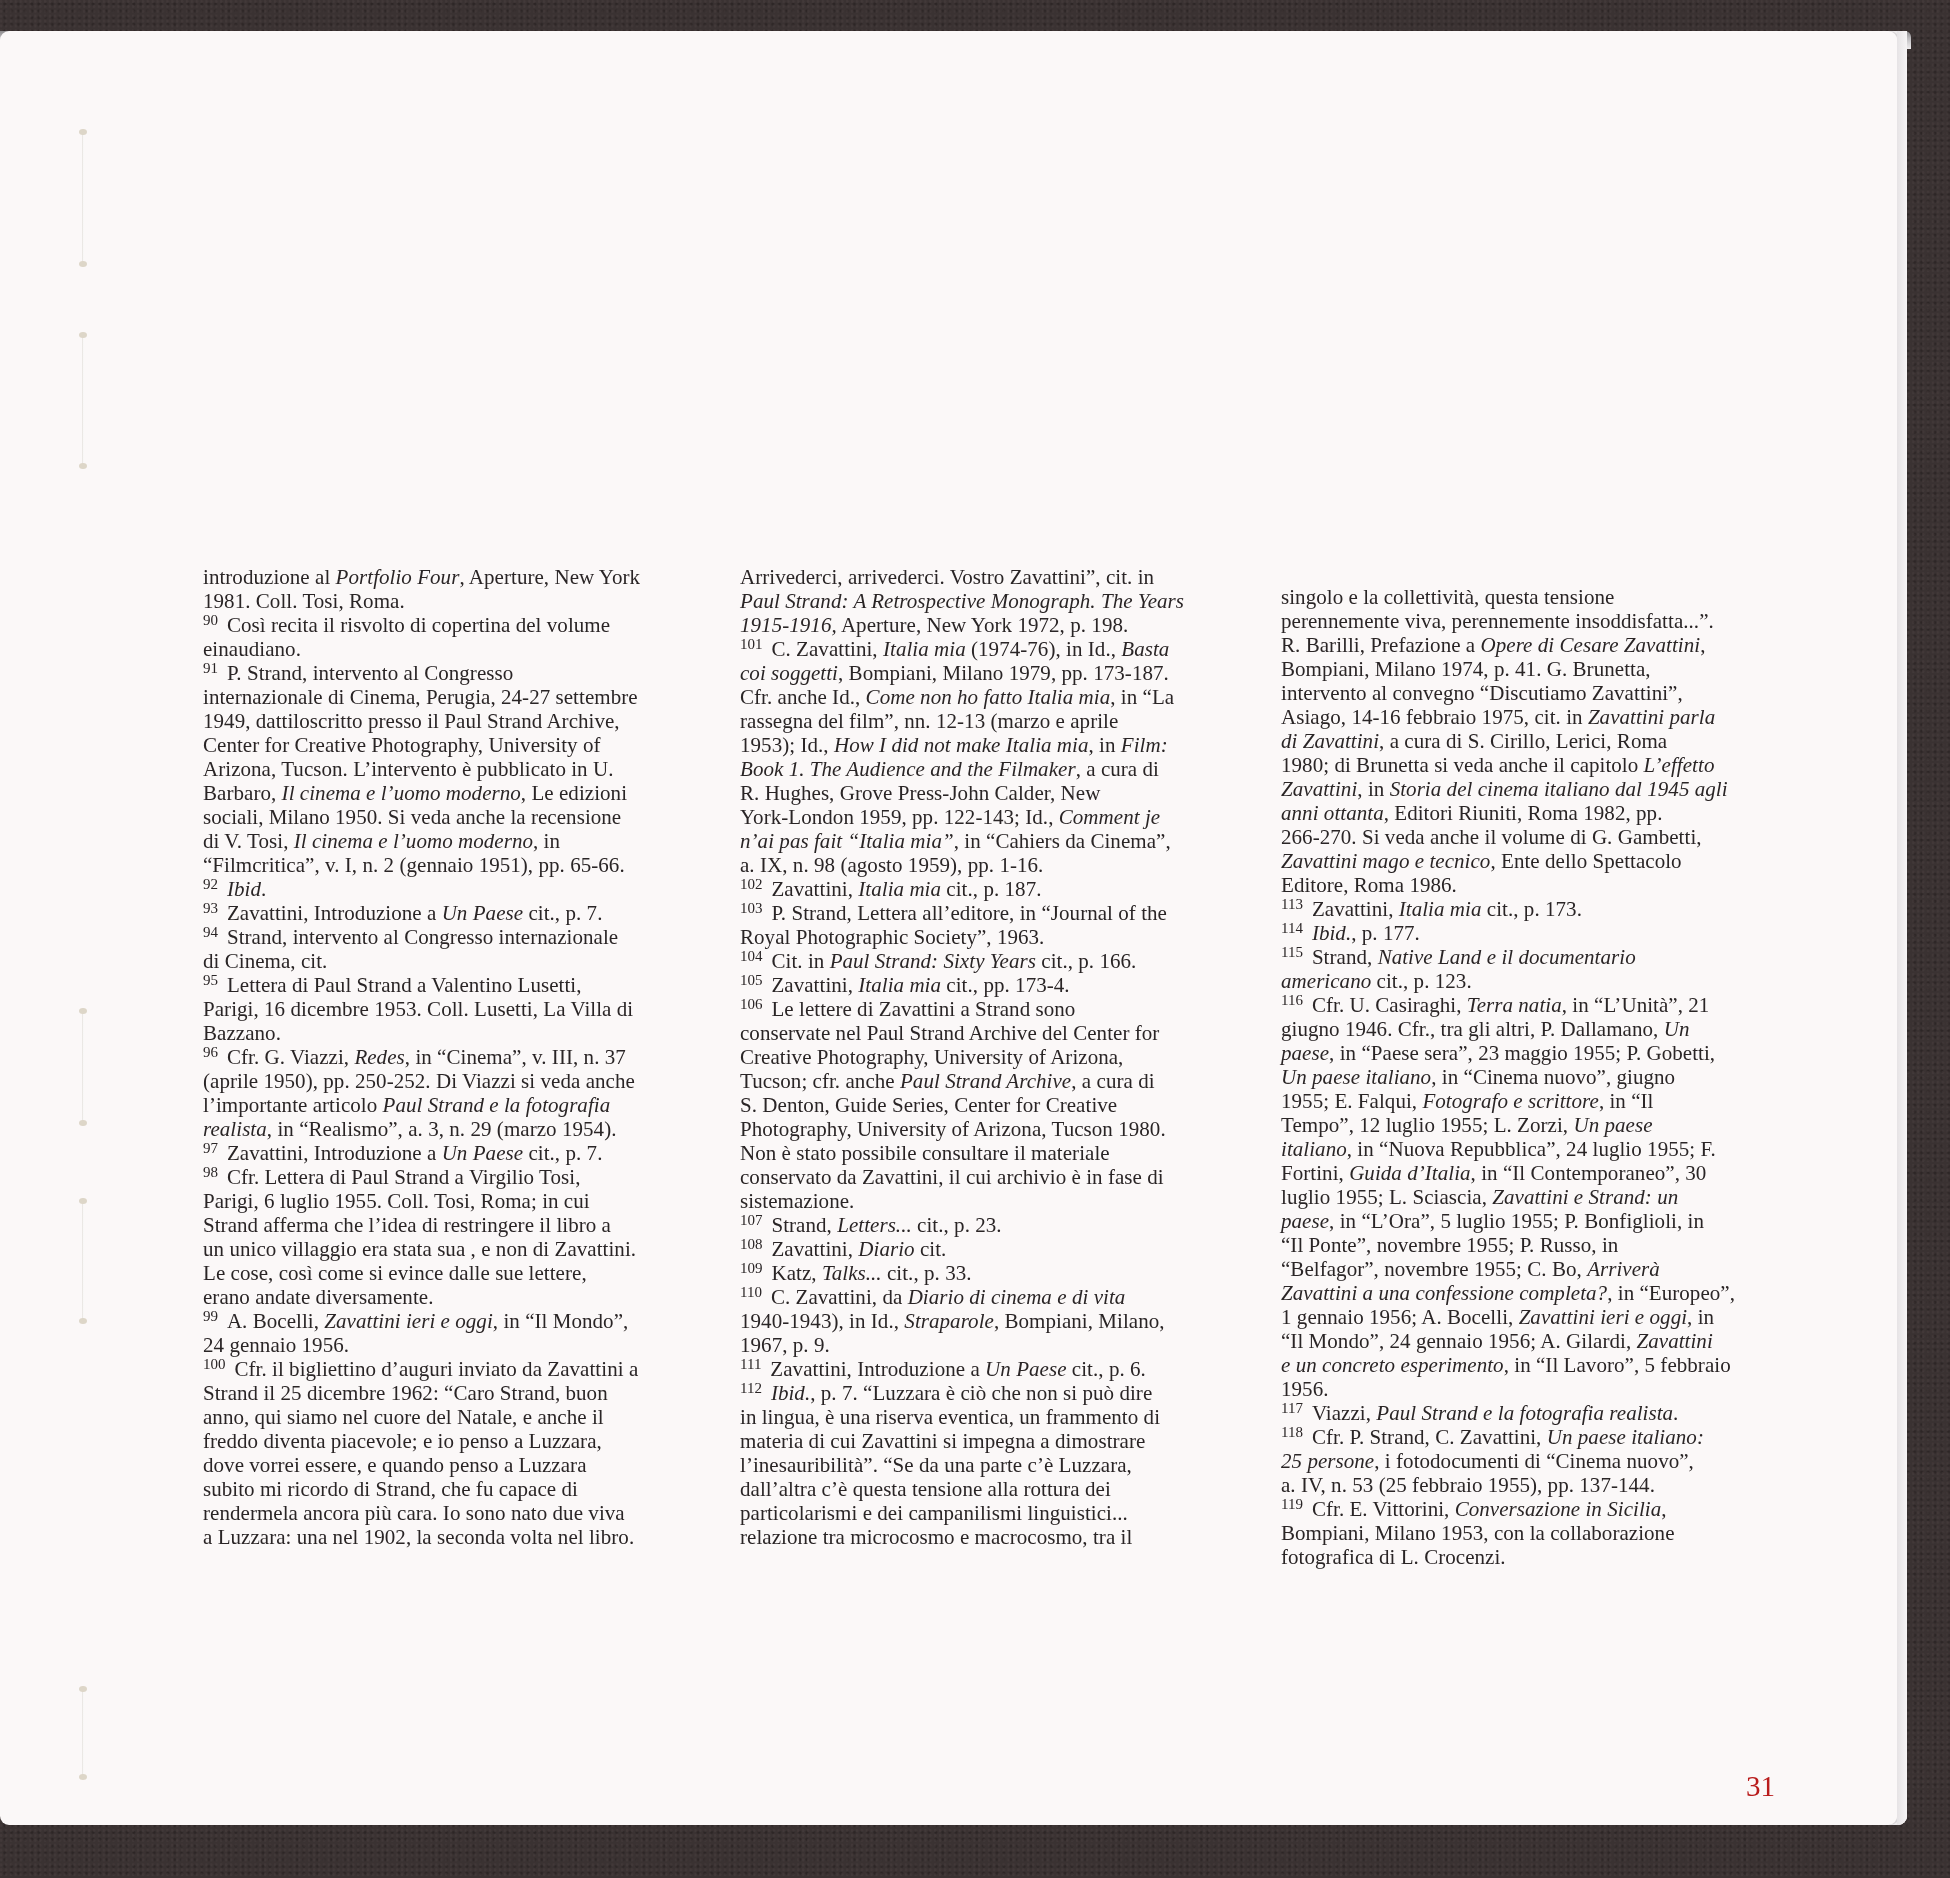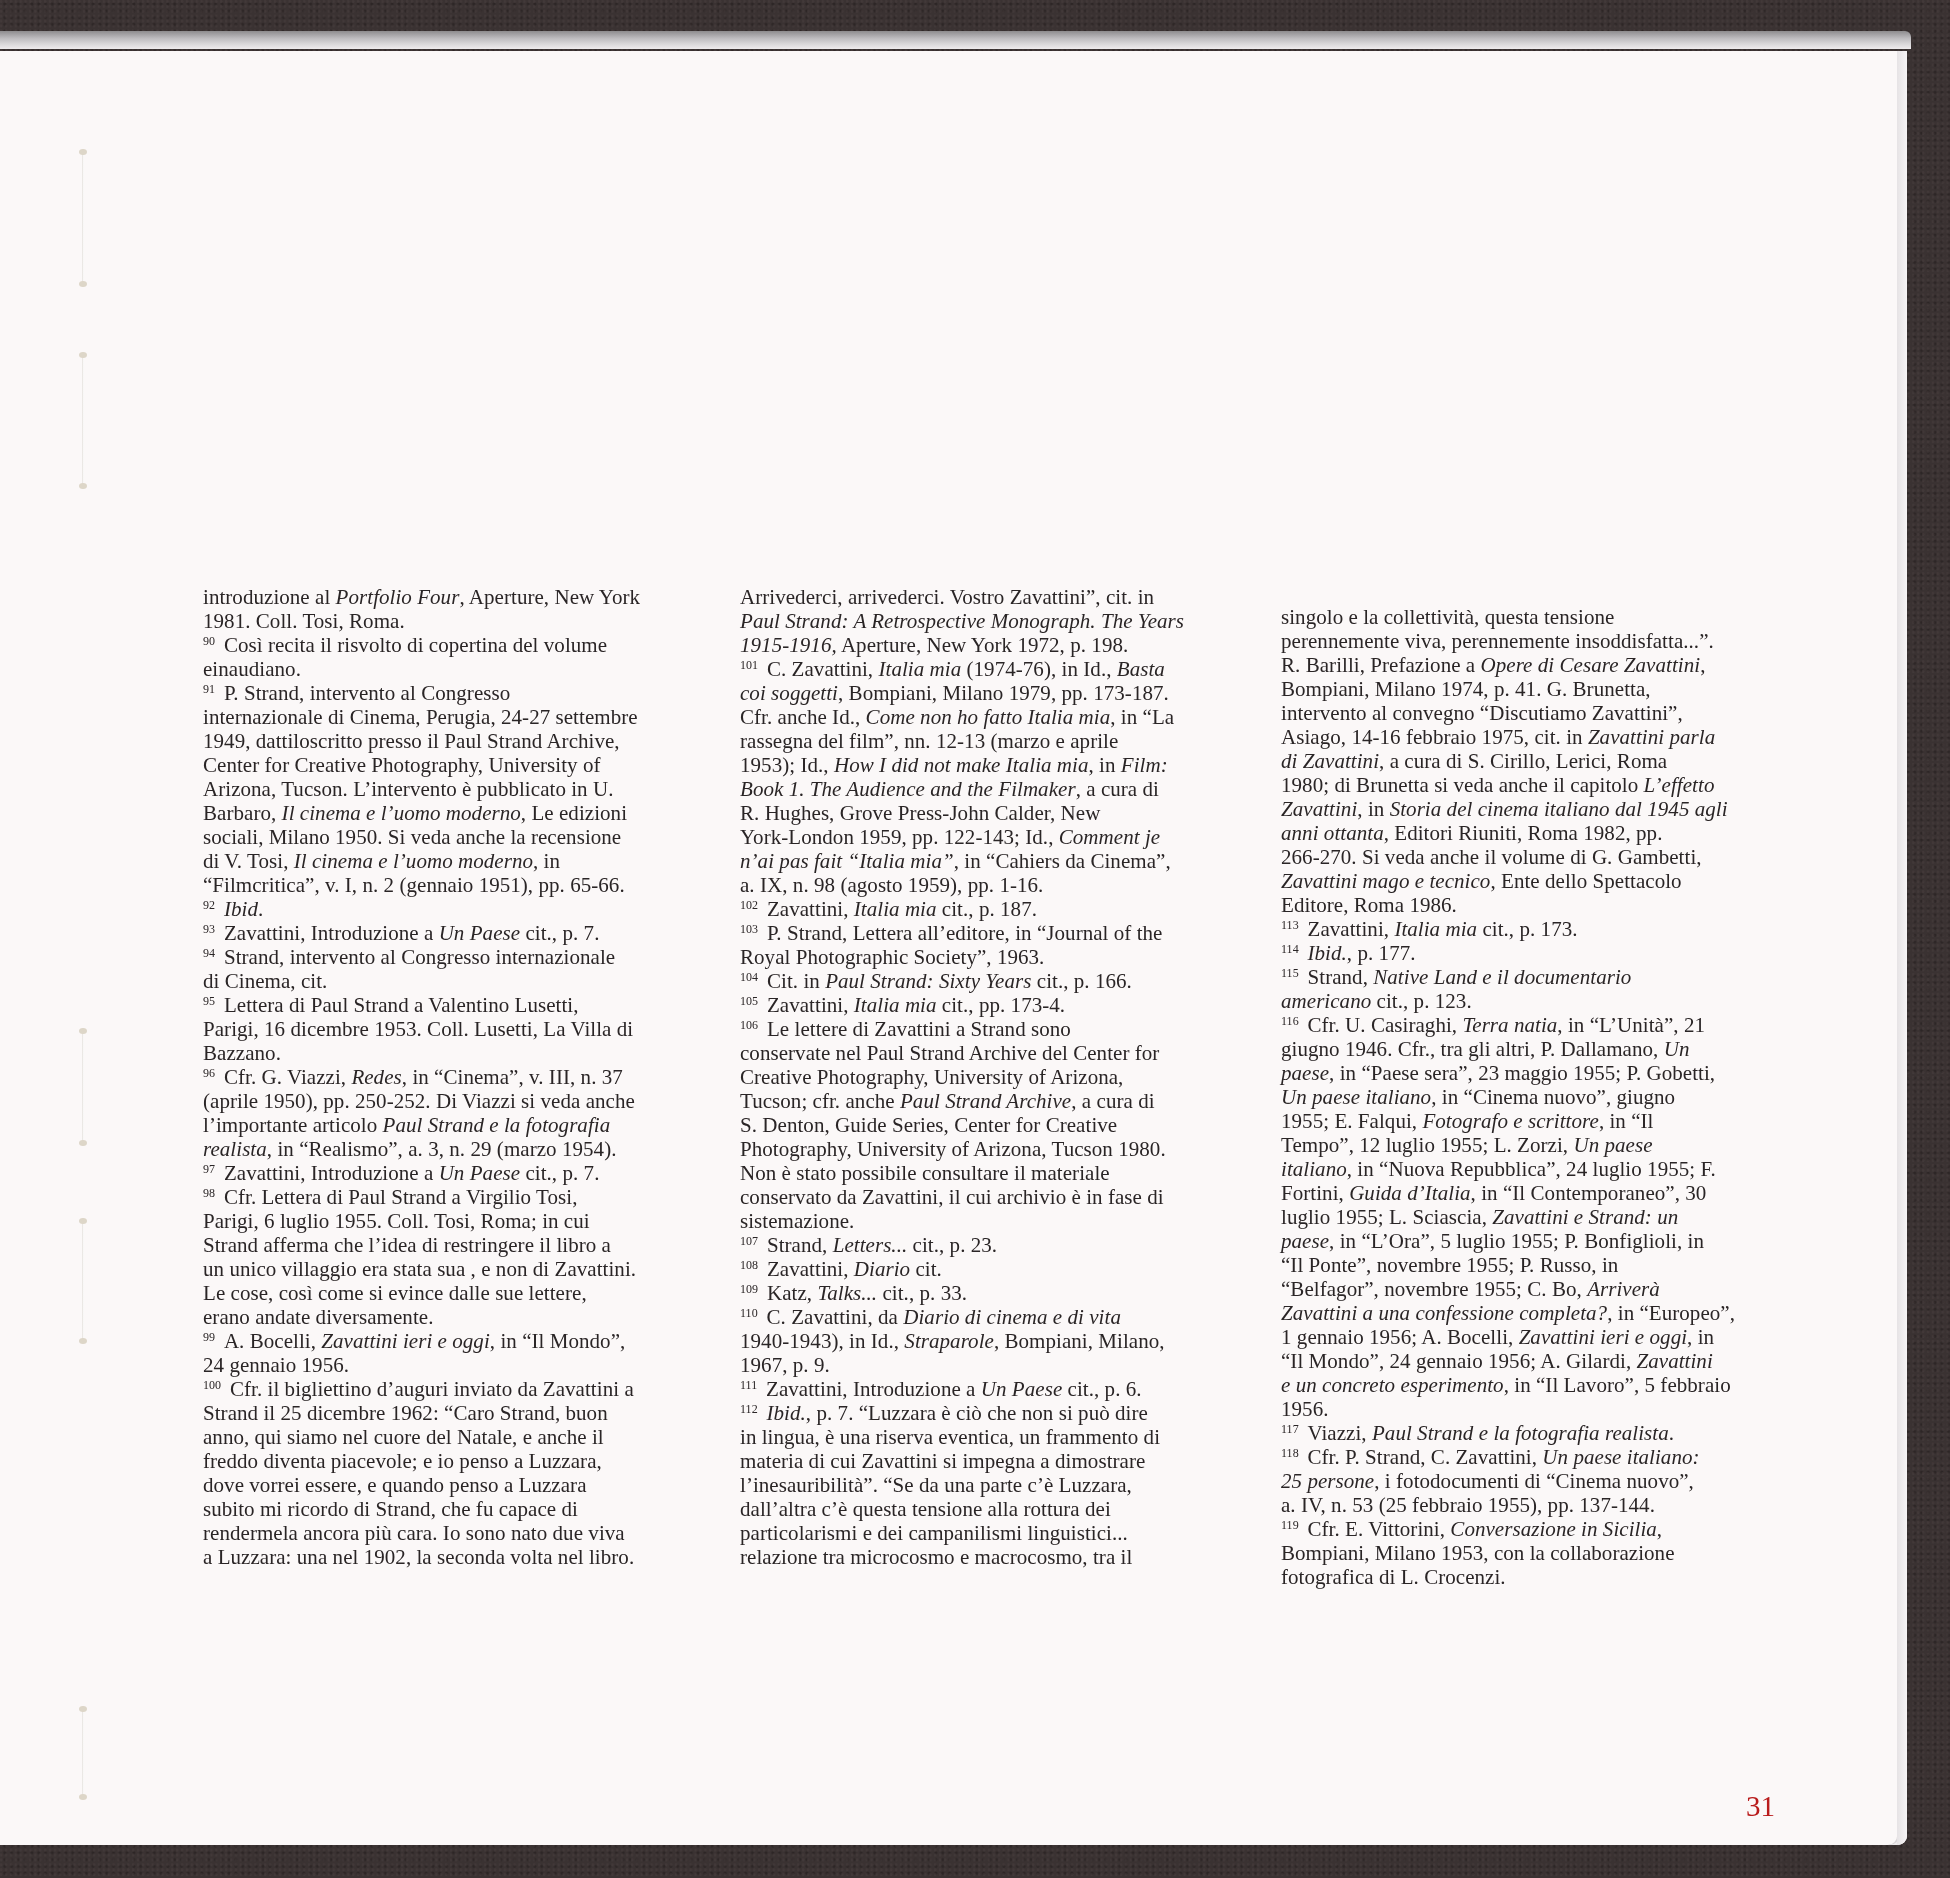--- a/index.html
+++ b/index.html
@@ -23,26 +23,27 @@
       left: 0;
       top: 31px;
       width: 1911px;
       height: 17.6px;
       background: linear-gradient(#8e8c8e, #bdbbbe 40%, #d8d6d8 70%, #efecee);
       border-top-right-radius: 5.9px;
     }
     .page {
       position: absolute;
       left: 0;
-      top: 51px;
+      top: 31px;
       width: 1907px;
       height: 1794px;
       background: #fbf8f8;
       border-bottom-right-radius: 9.8px;
       box-shadow: inset -7.8px 0 0 #efeced, inset -9.8px 0 0 #d9d6d8;
+      border-radius: 9px;
     }
     .page-right-edge {
       position: absolute;
       right: 0;
       top: 0;
       width: 9.8px;
       height: 100%;
       background: linear-gradient(90deg, #e6e3e5, #f6f4f5);
       border-bottom-right-radius: 9.8px;
     }
@@ -75,21 +76,21 @@
       letter-spacing: 0.05px;
     }
     .col-1 { left: 203px; }
     .col-2 { left: 740px; font-family: Liberation Serif, serif; }
     .col-3 { left: 1281px; margin-top: 20px; }
     .line {
       white-space: nowrap;
       height: 24px;
     }
     .sup {
-      font-size: 12px;
+      font-size: 15px;
       vertical-align: 6.8px;
       line-height: 0;
       margin-right: 8.8px;
     }
     .page-number {
       position: absolute;
       left: 1746px;
       top: 1739px;
       font-size: 29px;
       color: #b91c1c;

